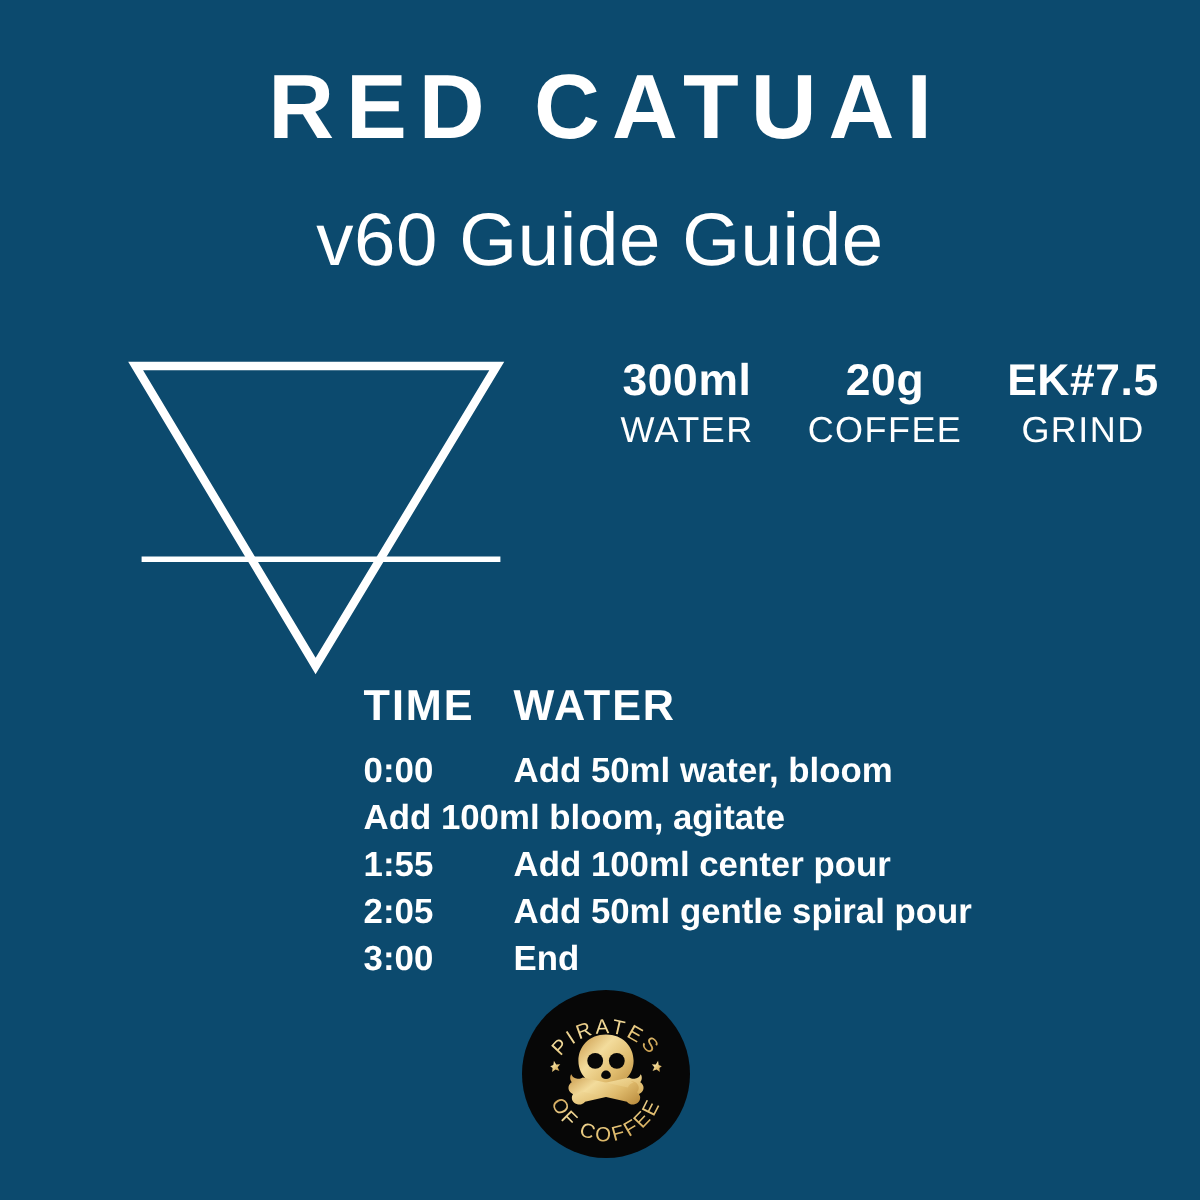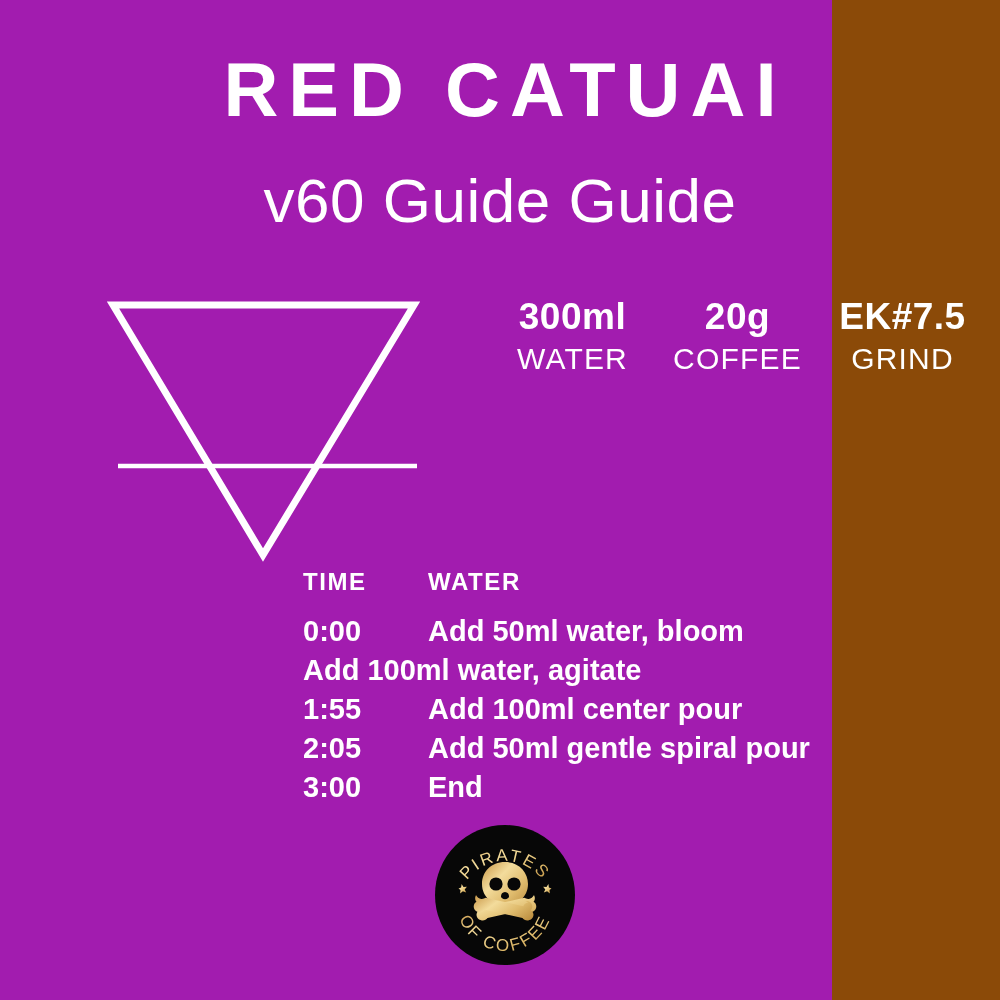--- a/index.html
+++ b/index.html
@@ -11,23 +11,23 @@
     height: 1000px;
     background: #8B4A08;
     font-family: "Liberation Sans", sans-serif;
     color: #ffffff;
     overflow: hidden;
     position: relative;
   }
 
   #poster {
     position: relative;
-    width: 832px;
+    width: 1000px;
     height: 1000px;
-    background: #a21caf;
+    background: #0c4a6e;
   }
 
   
   .title {
     position: absolute;
     top: 52px;
     left: 0;
     width: 1000px;
     text-align: center;
     font-size: 76px;
@@ -93,21 +93,21 @@
 
   
   .schedule {
     position: absolute;
     left: 303px;
     top: 570px;
     width: 560px;
   }
   .sched-head {
     display: flex;
-    font-size: 24px;
+    font-size: 36px;
     font-weight: 700;
     letter-spacing: 1.6px;
     margin-bottom: 18px;
     line-height: 1.0;
   }
   .sched-row {
     display: flex;
     font-size: 29px;
     font-weight: 700;
     line-height: 39px;
@@ -159,21 +159,21 @@
     <div class="sched-head">
       <div class="col-time">TIME</div>
       <div class="col-water">WATER</div>
     </div>
 
     <div class="sched-row">
       <div class="col-time">0:00</div>
       <div class="col-water">Add 50ml water, bloom</div>
     </div>
     <div class="sched-row">
-      <div class="col-water">Add 100ml water, agitate</div>
+      <div class="col-water">Add 100ml bloom, agitate</div>
     </div>
     <div class="sched-row">
       <div class="col-time">1:55</div>
       <div class="col-water">Add 100ml center pour</div>
     </div>
     <div class="sched-row">
       <div class="col-time">2:05</div>
       <div class="col-water">Add 50ml gentle spiral pour</div>
     </div>
     <div class="sched-row">

